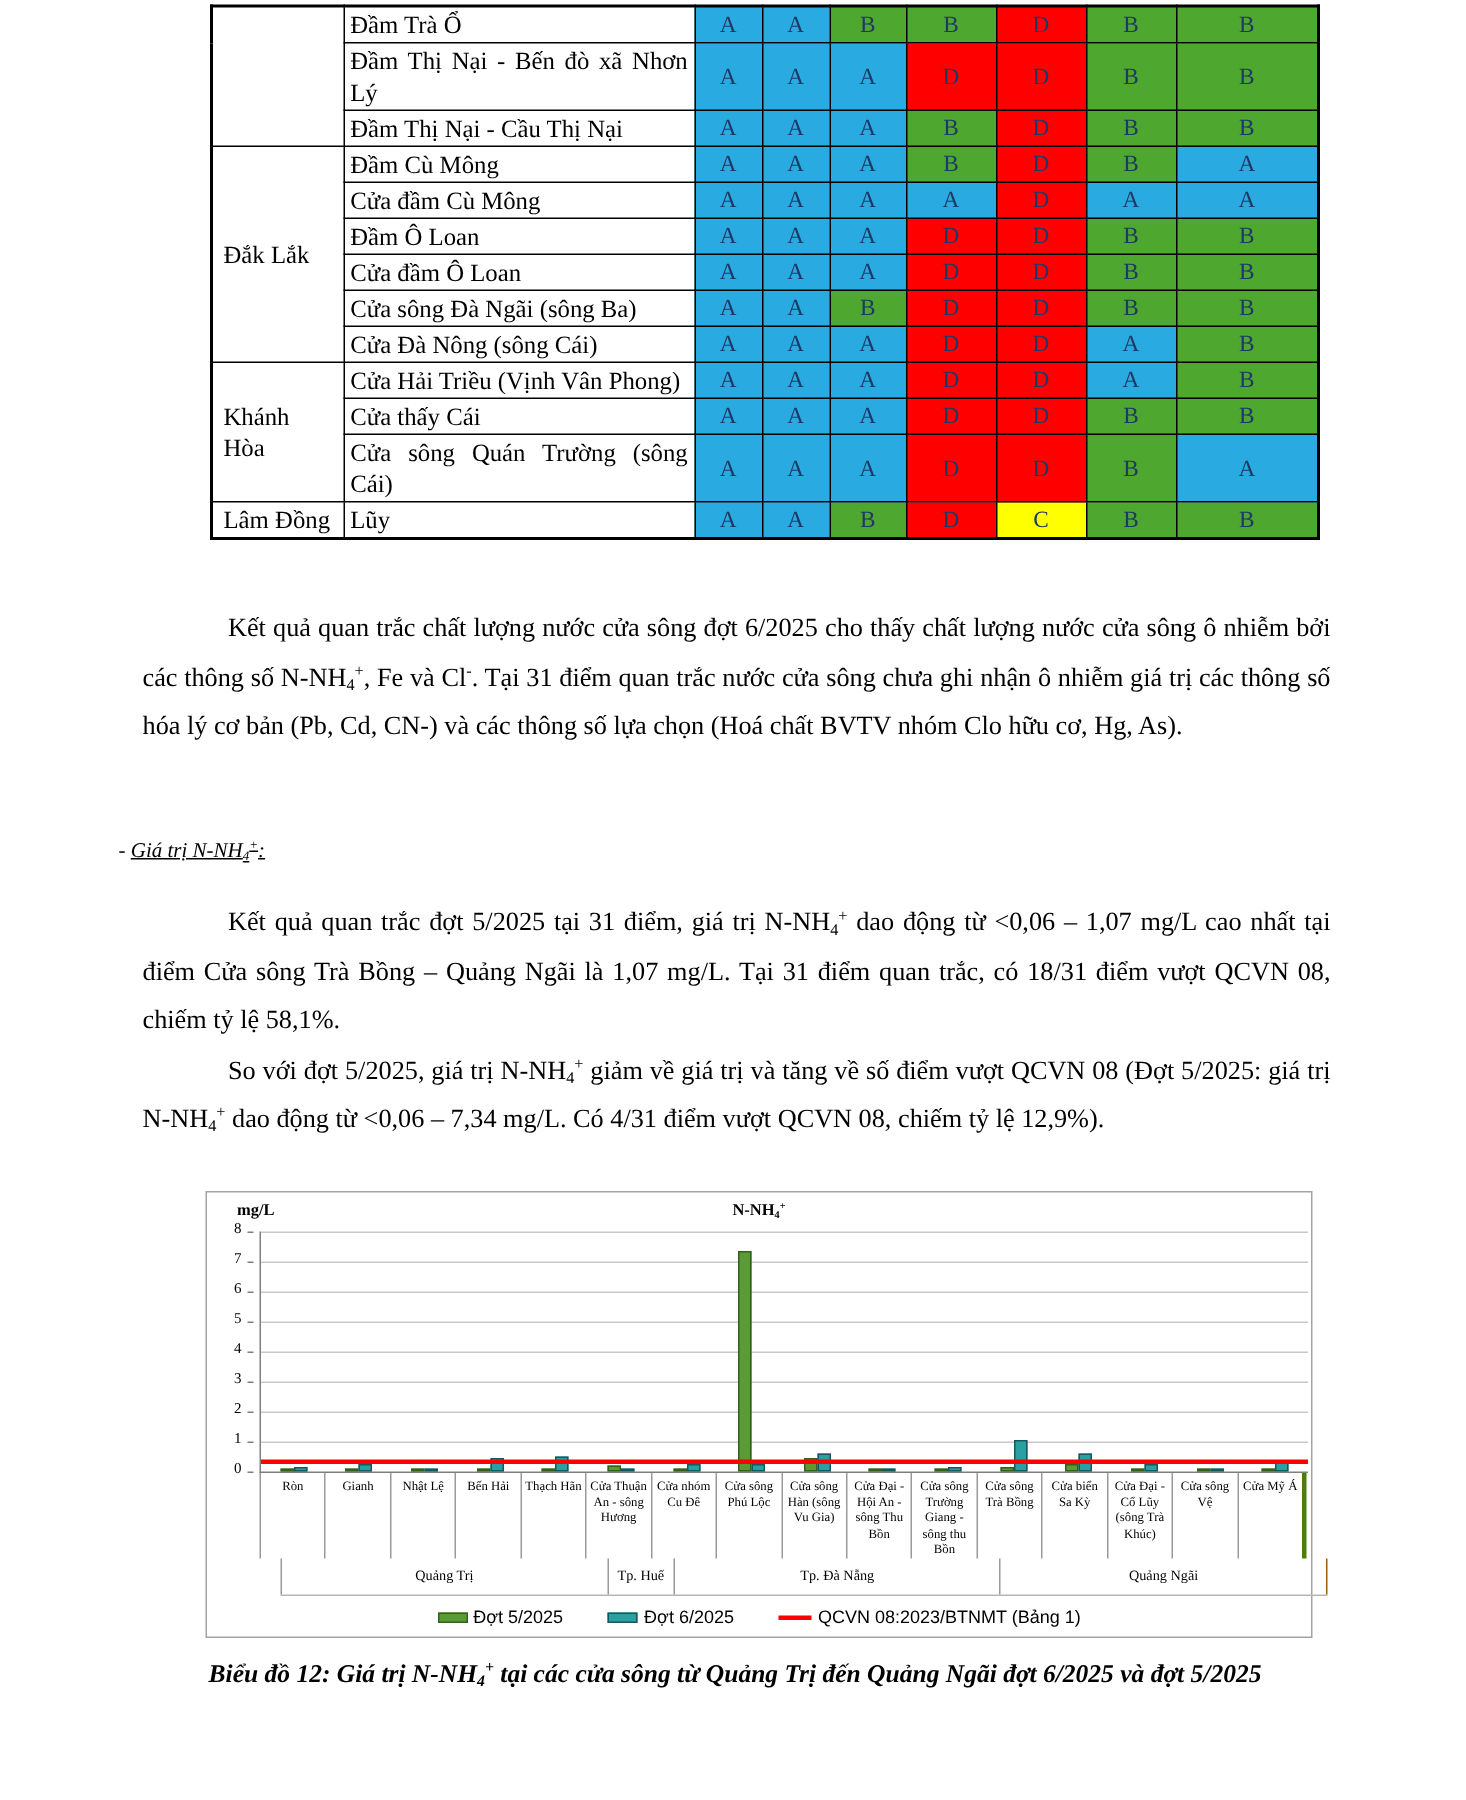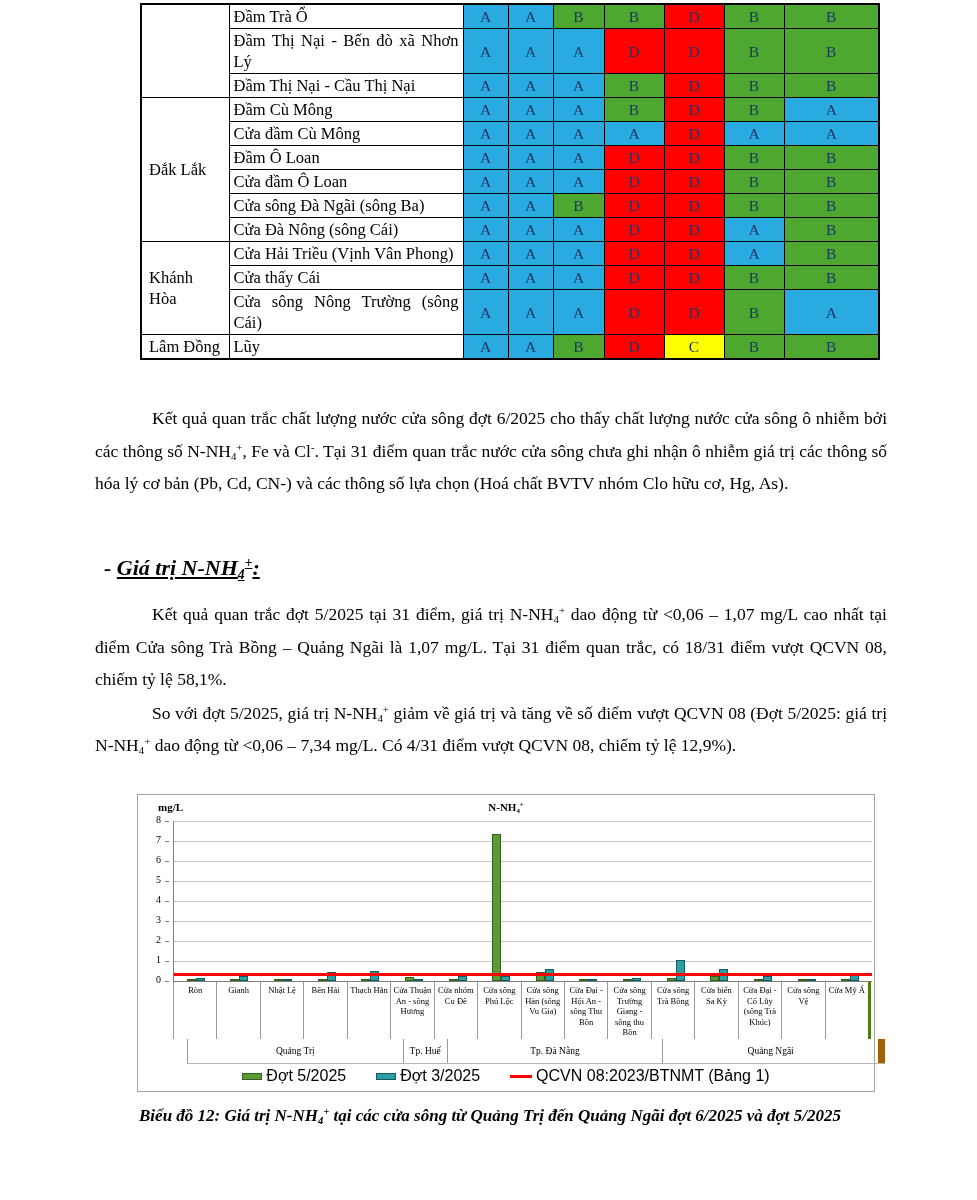--- a/index.html
+++ b/index.html
@@ -15,22 +15,22 @@
                table-layout:fixed;border:2px solid #000;}
   .grade-table td{border:1px solid #000;height:21px;padding:1px 4px;
                   font-size:16.5px;line-height:21px;vertical-align:middle;box-sizing:border-box;}
   .grade-table td.prov-cell{padding-left:7px;text-align:left;}
   .grade-table td.name-cell{text-align:justify;}
   .grade-table td.grade-cell{text-align:center;font-size:15.5px;padding:1px 0;}
 
   
   .para{position:absolute;left:95px;width:792px;text-align:justify;
         font-size:17.5px;line-height:32.5px;text-indent:57px;}
-  .heading{position:absolute;left:104px;width:792px;font-size:22px;line-height:32px;
-           font-weight:bold;font-style:italic;}
+  .heading{position:absolute;left:79px;width:792px;font-size:14px;line-height:32px;
+           font-weight:normal;font-style:italic;}
   .caption{position:absolute;left:90px;width:800px;text-align:center;
            font-size:17px;line-height:24px;font-weight:bold;font-style:italic;}
 
   
   .chart-box{position:absolute;left:137px;top:794px;width:738px;height:298px;
              border:1px solid #a3a3a3;background:#fff;box-sizing:border-box;}
   .chart-ylabel{position:absolute;left:20px;top:6px;font-size:11px;font-weight:bold;}
   .chart-title{position:absolute;left:0;right:0;top:6px;text-align:center;
                font-size:11px;font-weight:bold;}
   .y-labels{position:absolute;left:0;top:26px;width:31px;height:160px;}
@@ -45,24 +45,24 @@
   .bar{width:9px;border:1px solid;box-sizing:border-box;}
   .refline{position:absolute;left:0;right:0;height:3px;z-index:5;}
   .x-cats{position:absolute;left:35px;top:187px;width:698px;height:57px;display:flex;}
   .cat{flex:1;border-left:1px solid #999;font-size:8.5px;line-height:10.5px;
        text-align:center;padding:3px 1px 0 1px;box-sizing:border-box;overflow:hidden;}
   .cat:last-child{border-right:3px solid #4d7c0f;}
   .x-provs{position:absolute;left:49px;top:244px;width:698px;height:24px;display:flex;
            border-bottom:1px solid #b5b5b5;}
   .prov{border-left:1px solid #999;font-size:9.5px;display:flex;align-items:center;
         justify-content:center;box-sizing:border-box;}
-  .prov:last-child{border-right:7px solid #a16207;}
+  .prov:last-child{border-right:1px solid #a16207;}
   .legend{position:absolute;left:0;right:0;bottom:6px;display:flex;justify-content:center;
           gap:30px;align-items:center;font-family:"Liberation Sans","DejaVu Sans",sans-serif;
-          font-size:16px;}
+          font-size:12px;}
   .legend-item{display:flex;align-items:center;gap:4px;}
   .swatch{width:20px;height:7px;border:1px solid;box-sizing:border-box;}
   .line-swatch{width:22px;height:3px;}
 </style>
 </head>
 <body>
 
 <div>
 
   <table class="grade-table">
@@ -185,21 +185,21 @@
           <td class="name-cell">Cửa thấy Cái</td>
           <td class="grade-cell" style="background: rgb(41, 171, 226); color: rgb(31, 56, 100);">A</td>
           <td class="grade-cell" style="background: rgb(41, 171, 226); color: rgb(31, 56, 100);">A</td>
           <td class="grade-cell" style="background: rgb(41, 171, 226); color: rgb(31, 56, 100);">A</td>
           <td class="grade-cell" style="background: rgb(255, 0, 0); color: rgb(31, 56, 100);">D</td>
           <td class="grade-cell" style="background: rgb(255, 0, 0); color: rgb(31, 56, 100);">D</td>
           <td class="grade-cell" style="background: rgb(78, 167, 46); color: rgb(31, 56, 100);">B</td>
           <td class="grade-cell" style="background: rgb(78, 167, 46); color: rgb(31, 56, 100);">B</td>
         </tr>
         <tr>
-          <td class="name-cell">Cửa sông Nông Trường (sông Cái)</td>
+          <td class="name-cell">Cửa sông Quán Trường (sông Cái)</td>
           <td class="grade-cell" style="background: rgb(41, 171, 226); color: rgb(31, 56, 100);">A</td>
           <td class="grade-cell" style="background: rgb(41, 171, 226); color: rgb(31, 56, 100);">A</td>
           <td class="grade-cell" style="background: rgb(41, 171, 226); color: rgb(31, 56, 100);">A</td>
           <td class="grade-cell" style="background: rgb(255, 0, 0); color: rgb(31, 56, 100);">D</td>
           <td class="grade-cell" style="background: rgb(255, 0, 0); color: rgb(31, 56, 100);">D</td>
           <td class="grade-cell" style="background: rgb(78, 167, 46); color: rgb(31, 56, 100);">B</td>
           <td class="grade-cell" style="background: rgb(41, 171, 226); color: rgb(31, 56, 100);">A</td>
         </tr>
         <tr>
           <td class="prov-cell" rowspan="1">Lâm Đồng</td>
@@ -338,21 +338,21 @@
         <div class="prov" style="flex: 5 1 0%;">Tp. Đà Nẵng</div>
         <div class="prov" style="flex: 5 1 0%;">Quảng Ngãi</div>
       </div>
     <div class="legend">
         <div class="legend-item">
           <div class="swatch" style="background: rgb(91, 155, 53); border-color: rgb(51, 97, 29);"></div>
           <span>Đợt 5/2025</span>
         </div>
         <div class="legend-item">
           <div class="swatch" style="background: rgb(42, 160, 164); border-color: rgb(21, 89, 92);"></div>
-          <span>Đợt 3/2025</span>
+          <span>Đợt 6/2025</span>
         </div>
         <div class="legend-item">
           <div class="line-swatch" style="background: rgb(255, 0, 0);"></div>
           <span>QCVN 08:2023/BTNMT (Bảng 1)</span>
         </div>
       </div>
   </div>
 
   <div class="caption" style="top:1104px"><span>Biểu đồ 12: Giá trị N-NH</span><sub>4</sub><sup>+</sup><span> tại các cửa sông từ Quảng Trị đến Quảng Ngãi đợt 6/2025 và đợt 5/2025</span></div>
 

